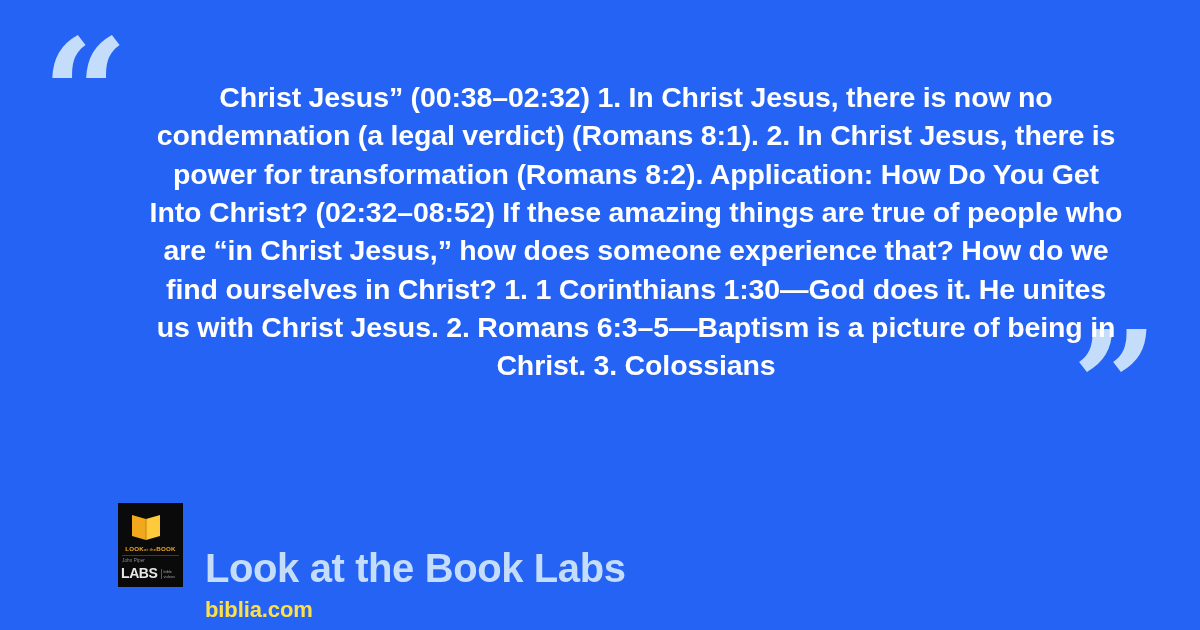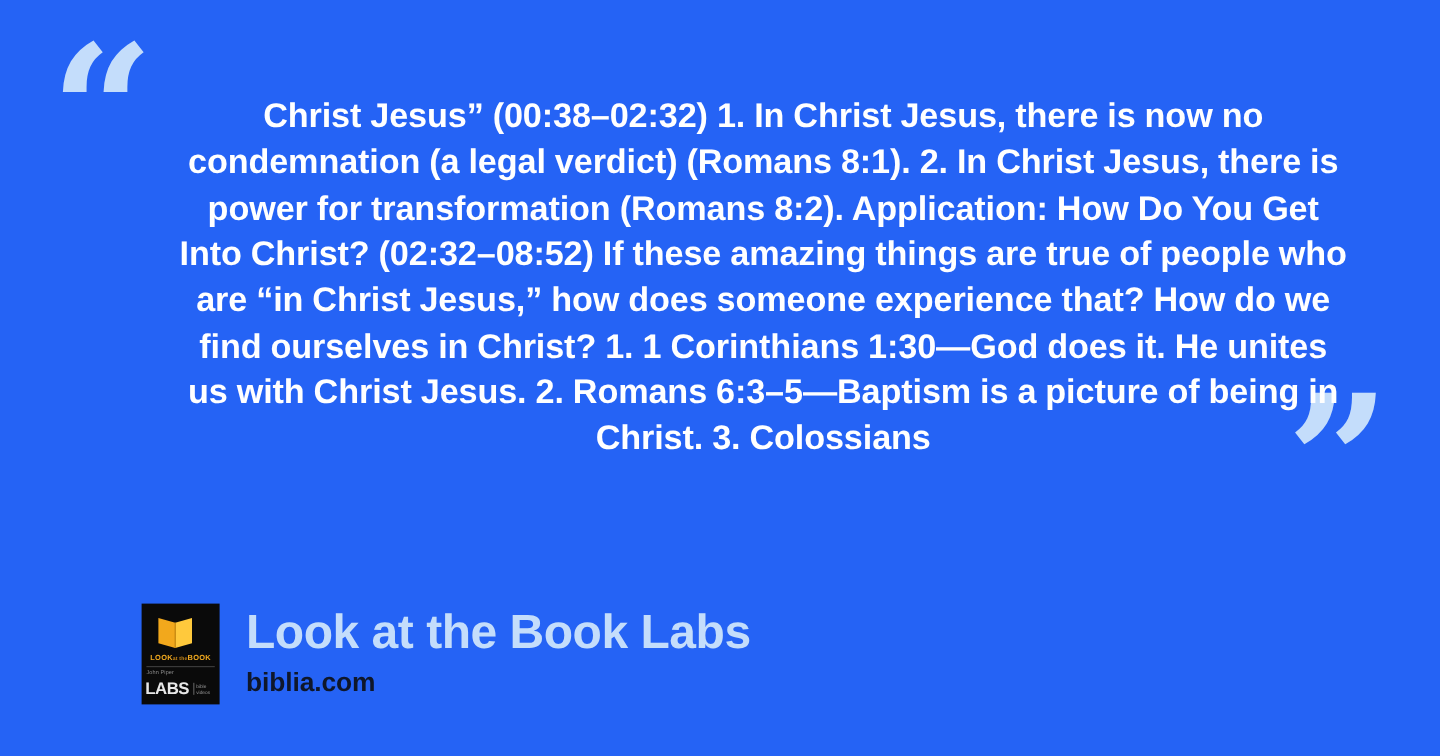--- a/index.html
+++ b/index.html
@@ -139,23 +139,24 @@
   .brand-text {
     margin-left: 22px;
     padding-top: 2px;
   }
   .brand-name {
     color: #c4ddfb;
     font-size: 40px;
     font-weight: 700;
     line-height: 1.12;
     letter-spacing: -0.4px;
+    margin-top: 41px;
   }
   .brand-url {
-    color: #0f172a;
+    color: #fde047;
     font-size: 22px;
     font-weight: 700;
     line-height: 1.2;
     margin-top: 6px;
     letter-spacing: -0.1px;
   }
 </style>
 </head>
 <body>
 

